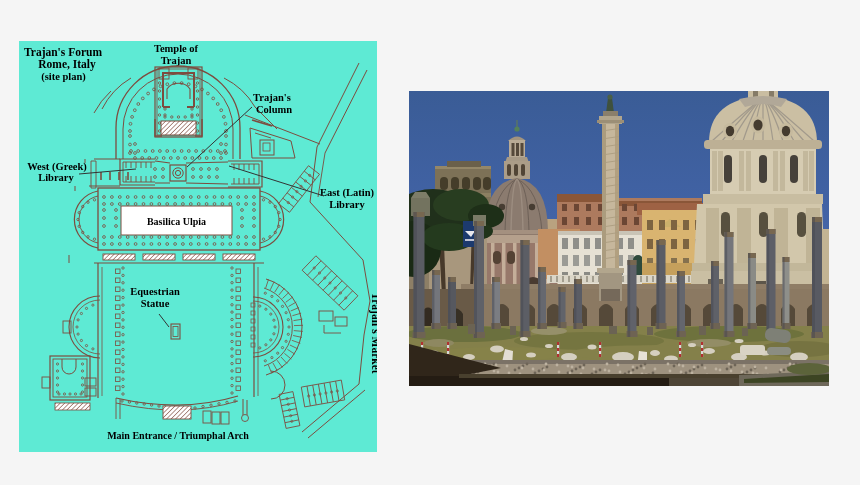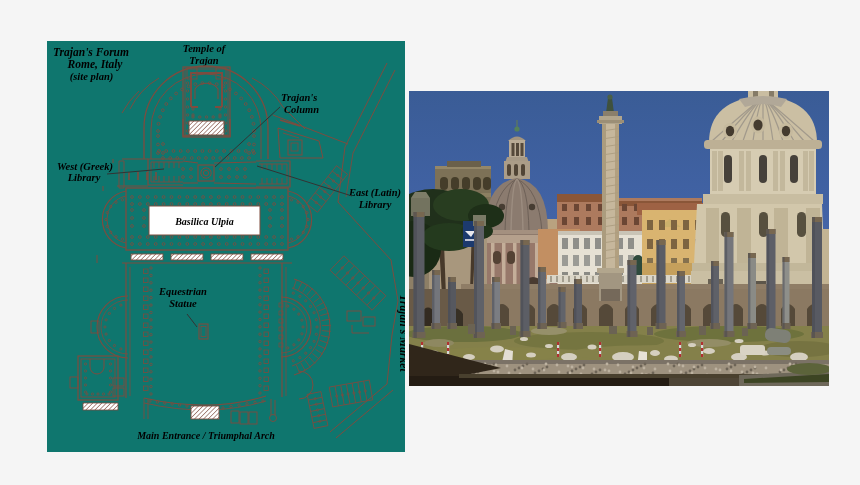--- a/index.html
+++ b/index.html
@@ -1,16 +1,16 @@
 <!DOCTYPE html>
 <html><head><meta charset="utf-8">
 <style>
 html,body{margin:0;padding:0;}
 body{width:860px;height:485px;background:#f5f5f5;position:relative;font-family:"Liberation Serif",serif;overflow:hidden;}
-#plan{position:absolute;left:47px;top:41px;width:358px;height:411px;background:#0f766e;font-style:italic;}
+#plan{position:absolute;left:19px;top:41px;width:358px;height:411px;background:#5eead4;}
 #photo{position:absolute;left:409px;top:91px;width:420px;height:295px;}
 svg{display:block}
 </style></head>
 <body>
 
 <div id="plan">
     <svg width="358" height="411" viewBox="0 0 358 411">
       <defs>
         <pattern id="hatch" width="3.2" height="3.2" patternUnits="userSpaceOnUse" patternTransform="rotate(45)">
           <rect width="3.2" height="3.2" fill="#fff"></rect>

